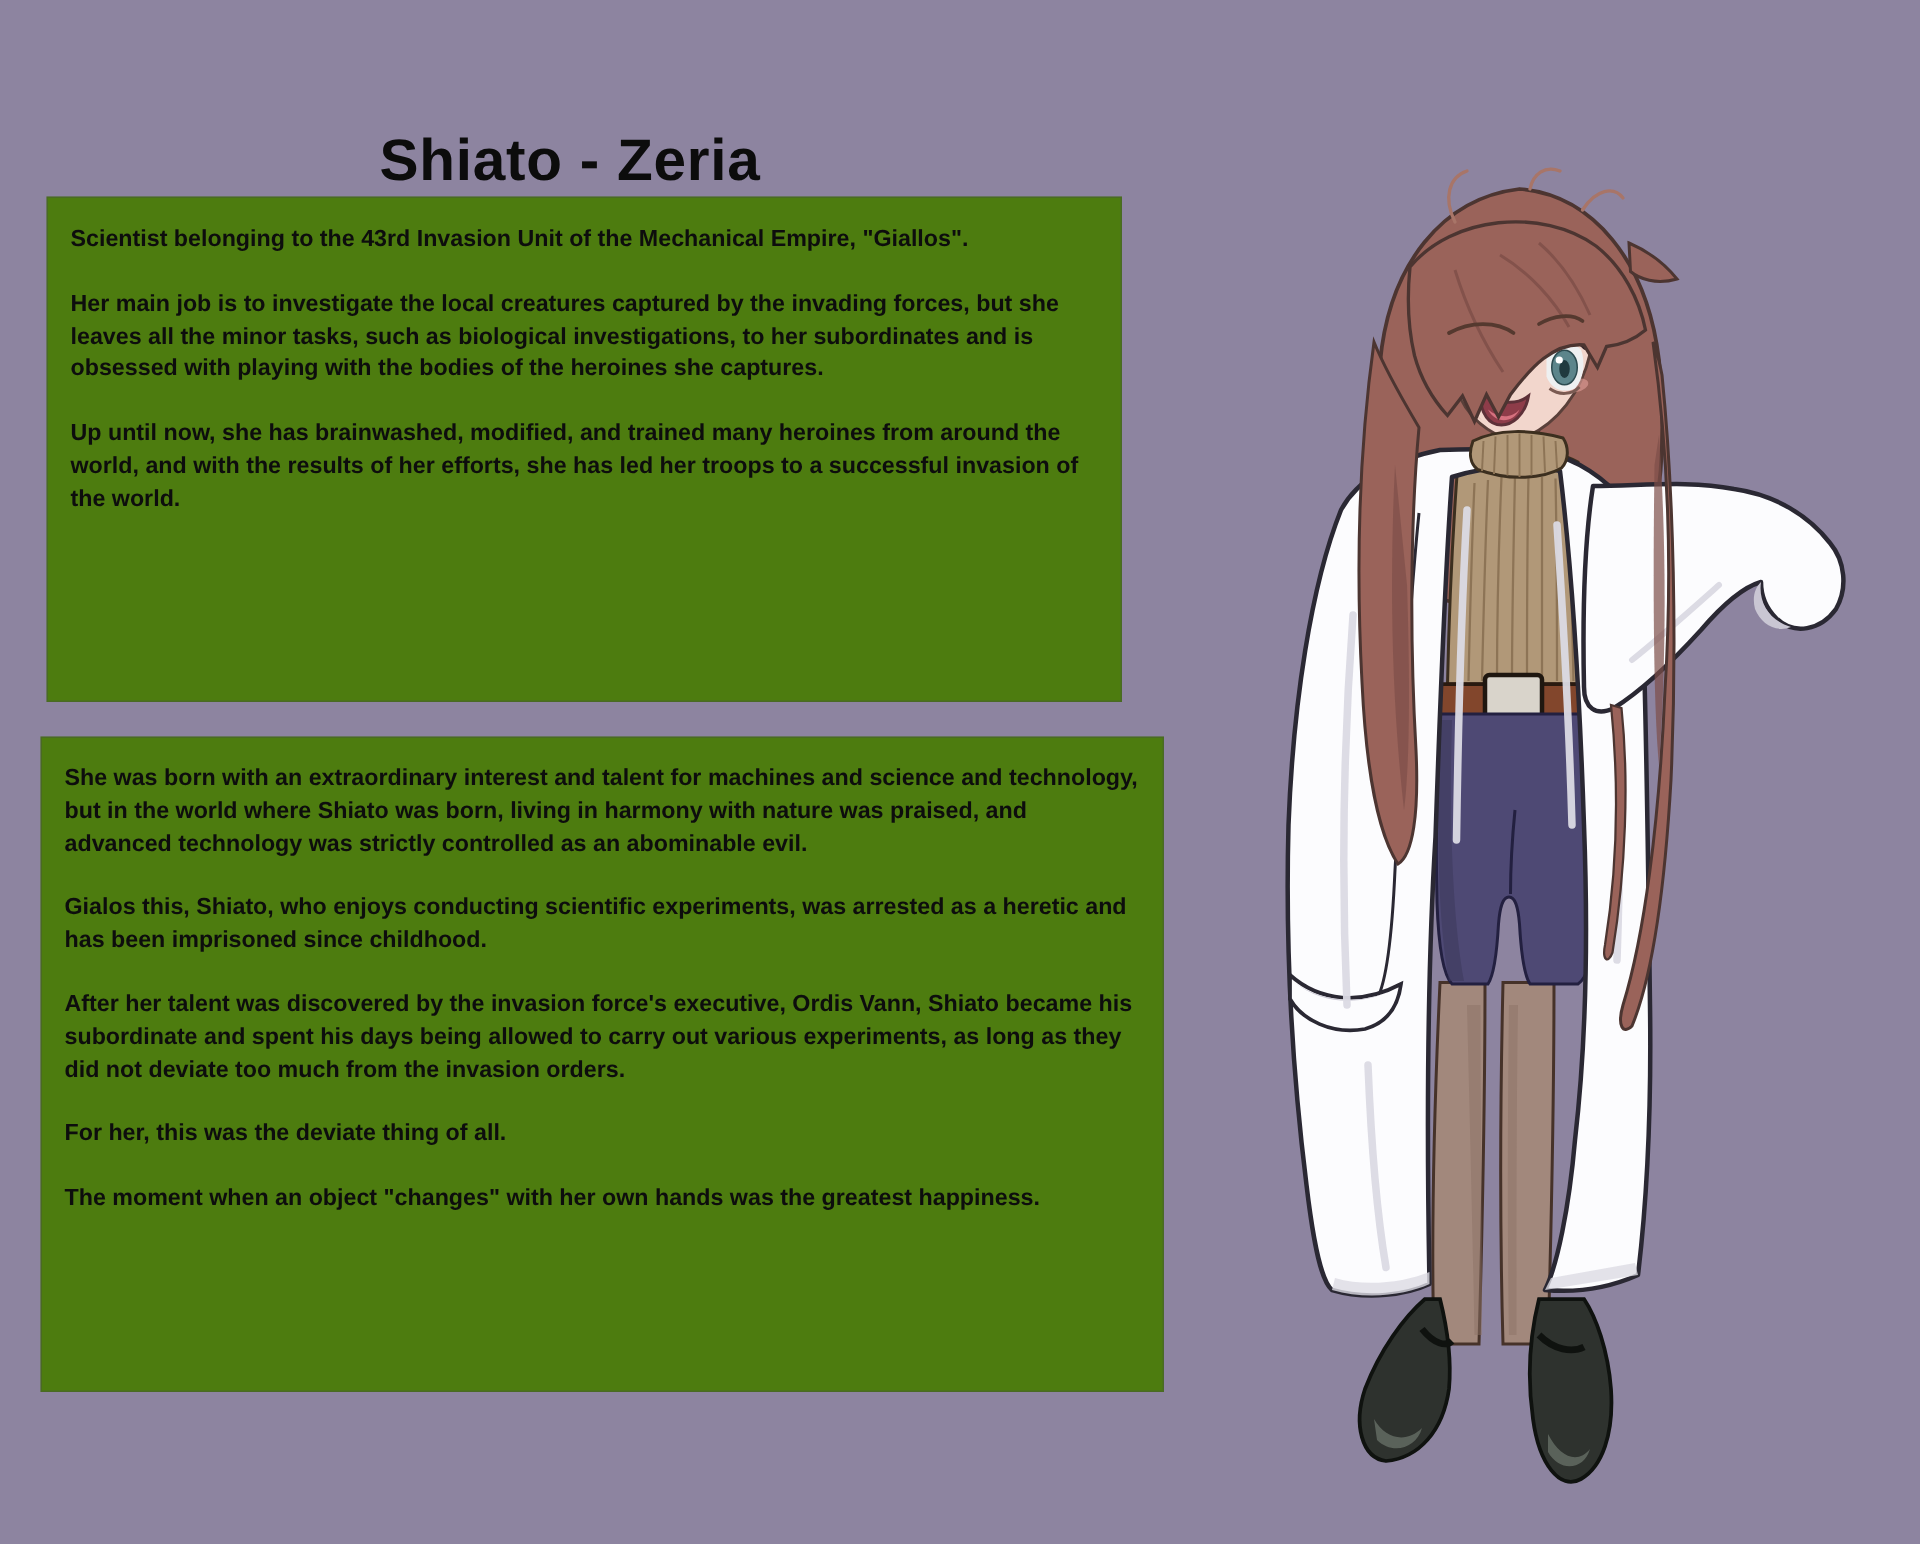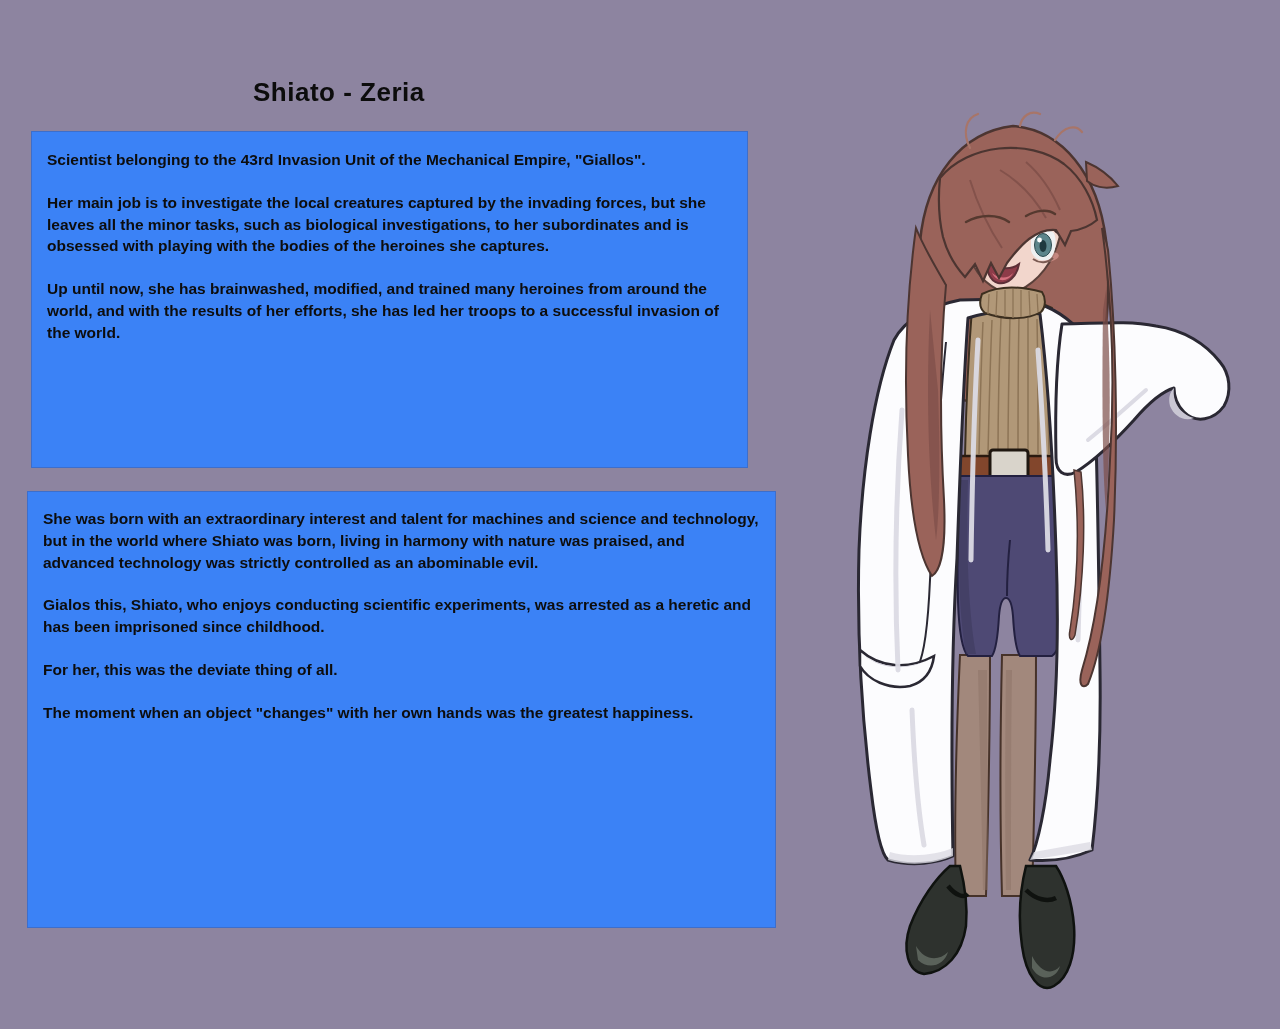--- a/index.html
+++ b/index.html
@@ -3,24 +3,24 @@
 <meta charset="utf-8">
 <style>
   html,body{margin:0;padding:0;}
   body{
     width:1280px;height:1029px;position:relative;overflow:hidden;
     background:#8d84a0;
     font-family:"Liberation Sans", sans-serif;
   }
   .page-title{
     position:absolute;left:253px;top:60px;
-    font-size:26px;font-weight:bold;color:#0c0c0c;letter-spacing:.5px;
+    font-size:39px;font-weight:bold;color:#0c0c0c;letter-spacing:.5px;
   }
   .bio-box{
-    position:absolute;background:#3b82f6;
+    position:absolute;background:#4d7c0f;
     border:1px solid rgba(70,60,95,.28);
     box-sizing:border-box;
     color:#0d0d0d;font-weight:bold;font-size:15.5px;line-height:21.8px;
   }
   .bio-box-top{left:31px;top:131px;width:717px;height:337px;padding:17px 16px 0 15px;}
   .bio-box-bottom{left:27px;top:491px;width:749px;height:437px;padding:16px 16px 0 15px;}
   .bio-box p{margin:0 0 21px 0;}
   .char-wrap{position:absolute;left:850px;top:110px;width:430px;height:920px;}
   svg{display:block;}
 </style>
@@ -31,20 +31,21 @@
 
 <div class="bio-box bio-box-top">
   <p>Scientist belonging to the 43rd Invasion Unit of the Mechanical Empire, "Giallos".</p>
   <p>Her main job is to investigate the local creatures captured by the invading forces, but she leaves all the minor tasks, such as biological investigations, to her subordinates and is obsessed with playing with the bodies of the heroines she captures.</p>
   <p>Up until now, she has brainwashed, modified, and trained many heroines from around the world, and with the results of her efforts, she has led her troops to a successful invasion of the world.</p>
 </div>
 
 <div class="bio-box bio-box-bottom">
   <p>She was born with an extraordinary interest and talent for machines and science and technology, but in the world where Shiato was born, living in harmony with nature was praised, and advanced technology was strictly controlled as an abominable evil.</p>
   <p>Gialos this, Shiato, who enjoys conducting scientific experiments, was arrested as a heretic and has been imprisoned since childhood.</p>
+  <p>After her talent was discovered by the invasion force's executive, Ordis Vann, Shiato became his subordinate and spent his days being allowed to carry out various experiments, as long as they did not deviate too much from the invasion orders.</p>
   <p>For her, this was the deviate thing of all.</p>
   <p>The moment when an object "changes" with her own hands was the greatest happiness.</p>
 </div>
 
 <div class="char-wrap">
 <svg width="430" height="920" viewBox="0 0 430 920">
 
   <g>
     <path d="M163,16 C112,22 76,66 70,132 C66,196 74,248 94,282 C118,300 210,300 236,280 C256,246 262,196 256,130 C248,64 212,20 163,16 Z" fill="#9a635a" stroke="#4c3531" stroke-width="2.5"></path>
     <path d="M236,52 C250,58 260,66 268,76 C254,80 243,76 237,71 Z" fill="#9a635a" stroke="#4c3531" stroke-width="2"></path>

